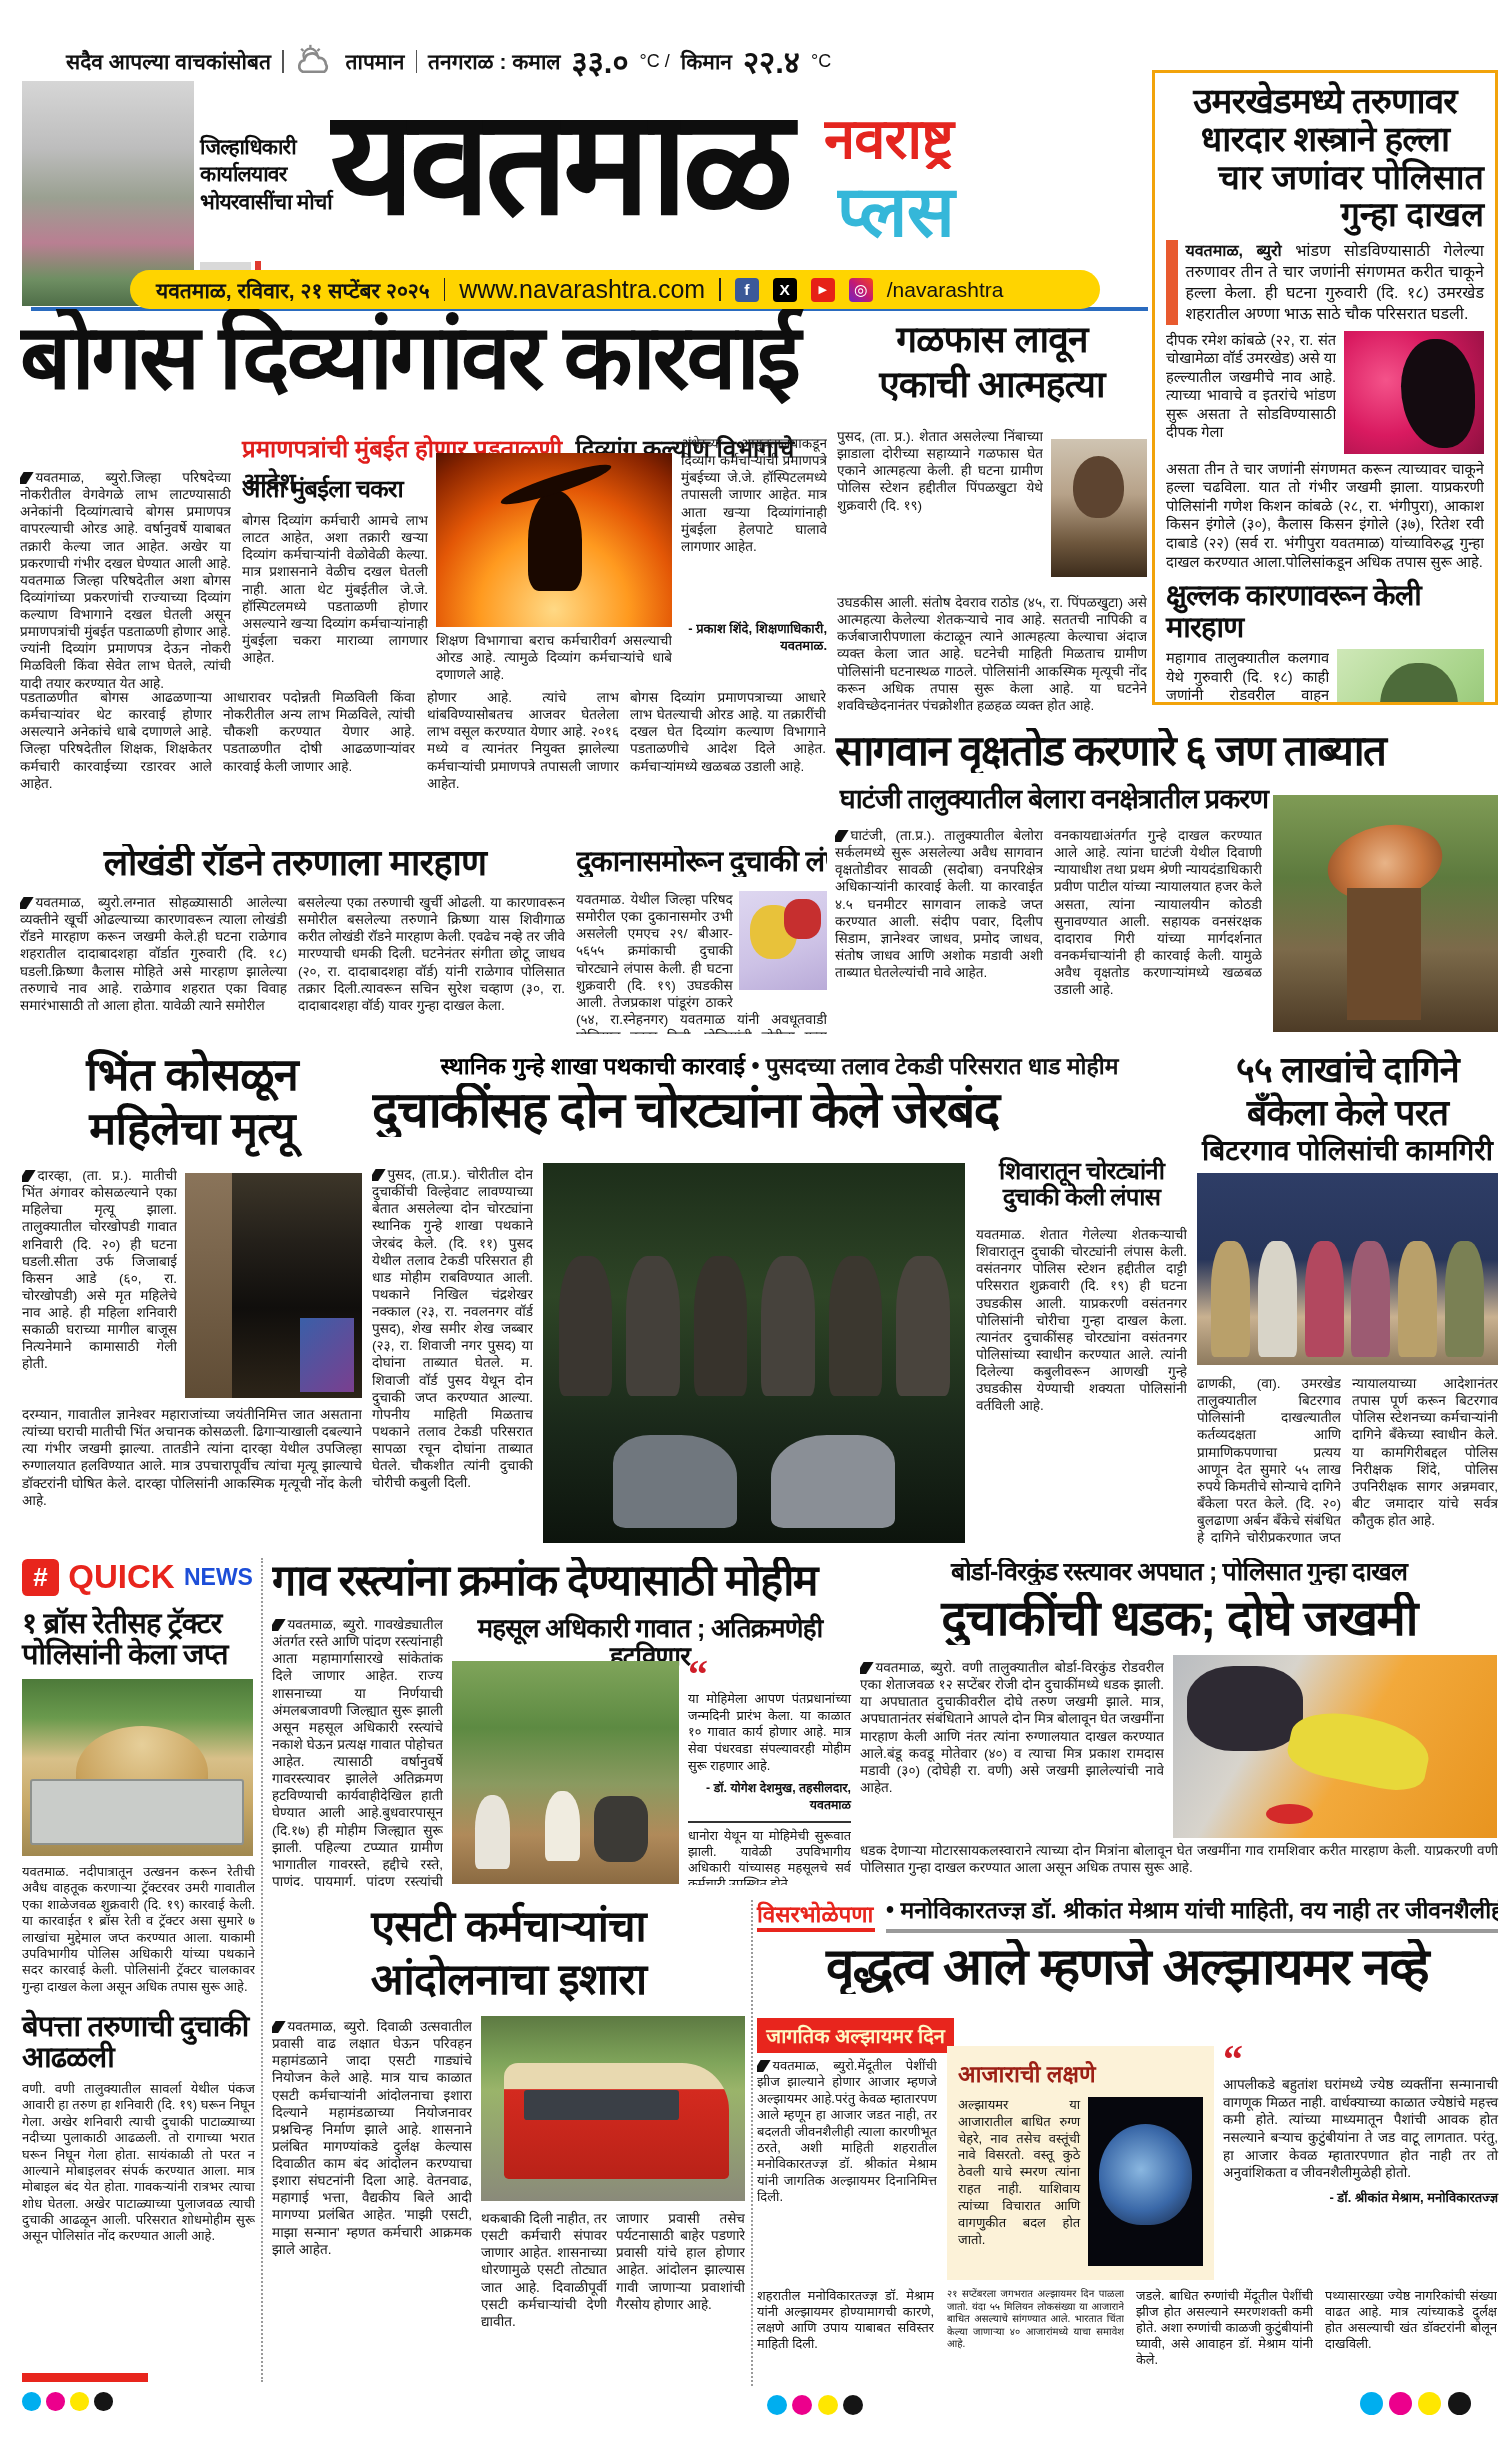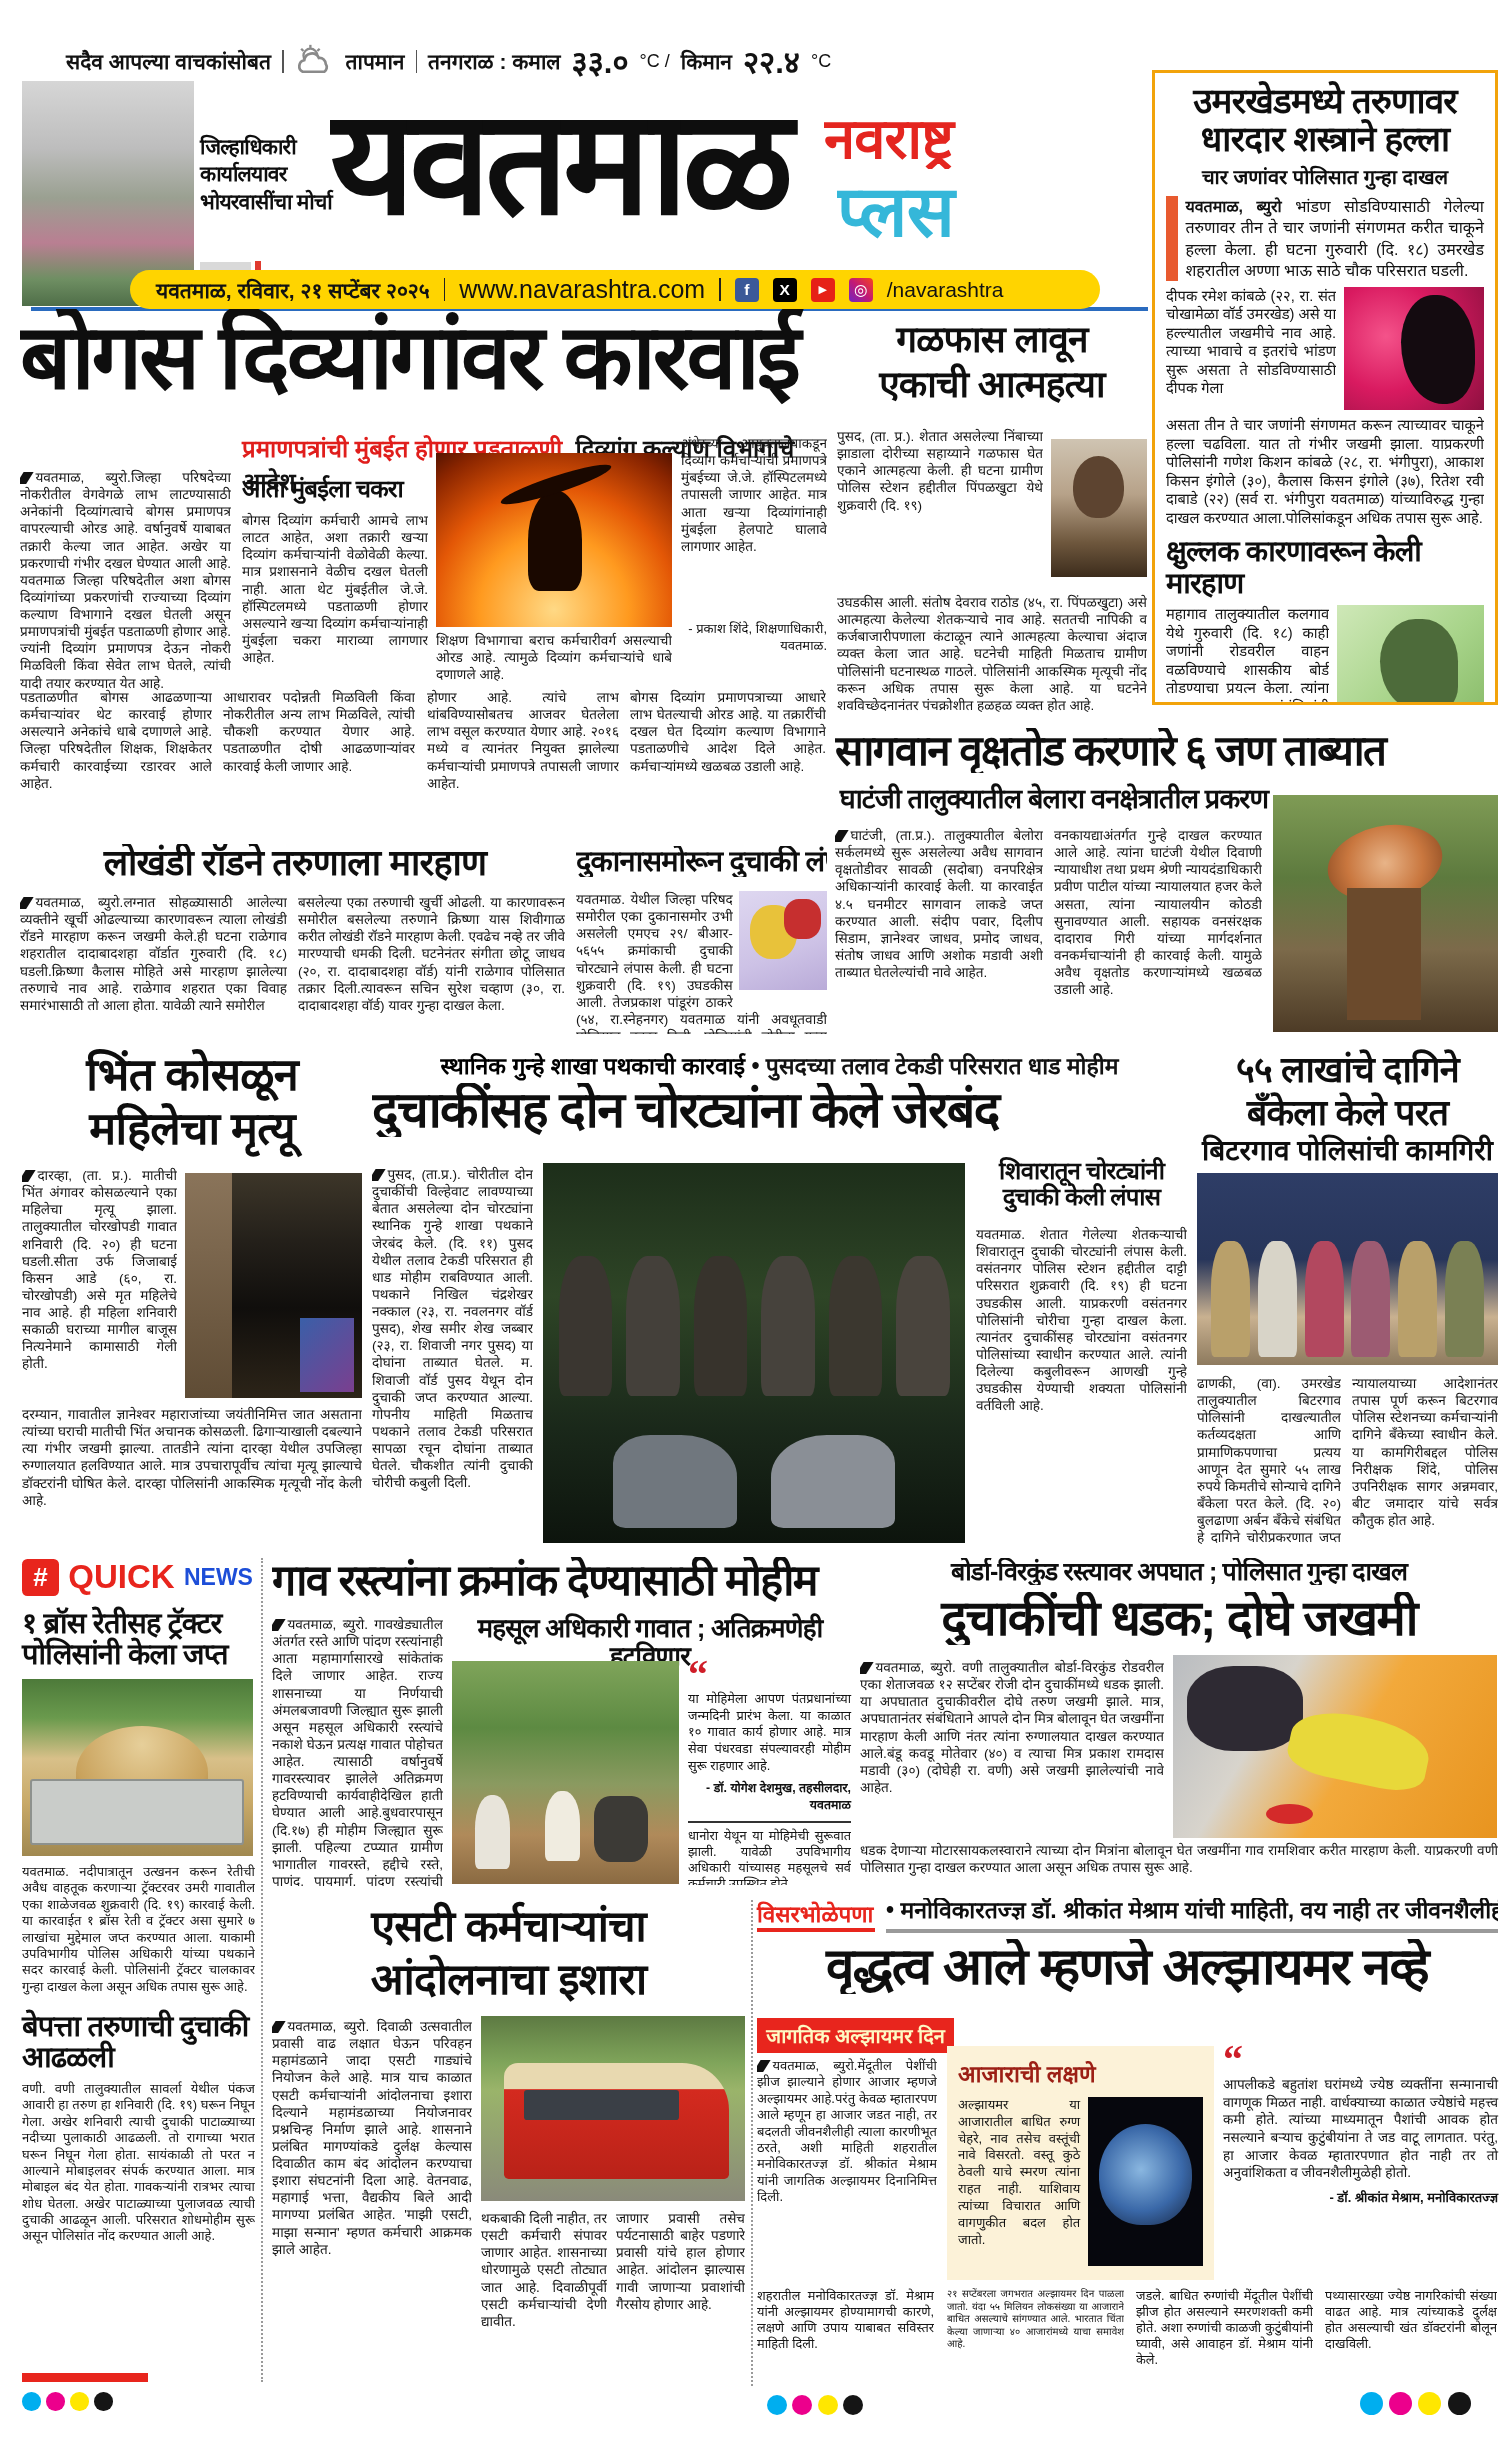--- a/index.html
+++ b/index.html
@@ -67,21 +67,21 @@
     <span class="vsep"></span>
     <span class="sicon" style="background:#3b5998;">f</span>
     <span class="sicon" style="background:#000;">X</span>
     <span class="sicon" style="background:#e62117;font-size:11px;">▶</span>
     <span class="sicon" style="background:linear-gradient(45deg,#7024c4,#c21975,#f7441e);">◎</span>
     <span style="font-size:21px;white-space:nowrap;">/navarashtra</span>
   </div>
 
   <div class="abs" style="left:1152px;top:70px;width:346px;height:635px;border:3.9px solid #f2a30a;background:#fff;padding:9.3px 11px;overflow:hidden;">
     <div class="hl center" style="font-size:35px;">उमरखेडमध्ये तरुणावर धारदार शस्त्राने हल्ला</div>
-    <div class="hl center" style="font-size:20px;margin-top:9px;letter-spacing:0;">चार जणांवर पोलिसात गुन्हा दाखल</div>
+    <div class="hl center" style="font-size:34px;margin-top:1px;letter-spacing:0;text-align:right;">चार जणांवर पोलिसात गुन्हा दाखल</div>
     <div style="display:flex;gap:7.8px;margin-top:7.8px;">
       <div class="redbar"></div>
       <div style="font-size:16px;line-height:1.32;text-align:justify;"><b>यवतमाळ, ब्युरो</b><span> भांडण सोडविण्यासाठी गेलेल्या तरुणावर तीन ते चार जणांनी संगणमत करीत चाकूने हल्ला केला. ही घटना गुरुवारी (दि. १८) उमरखेड शहरातील अण्णा भाऊ साठे चौक परिसरात घडली.</span></div>
     </div>
     <div style="display:flex;gap:7.8px;margin-top:6.2px;">
       <div class="body-txt" style="flex:1;font-size:14.7px;">दीपक रमेश कांबळे (२२, रा. संत चोखामेळा वॉर्ड उमरखेड) असे या हल्ल्यातील जखमीचे नाव आहे. त्याच्या भावाचे व इतरांचे भांडण सुरू असता ते सोडविण्यासाठी दीपक गेला</div>
       <div class="ph" style="flex:0 0 140px;height:123px;background:radial-gradient(circle at 30% 40%,#f4538a 0%,#d91a60 45%,#8e1040 100%);position:relative;">
         <div style="position:absolute;right:9.3px;top:7.8px;width:74px;height:109px;background:#140b10;border-radius:46% 54% 40% 60%;"></div>
       </div>
     </div>
@@ -103,21 +103,21 @@
   </div>
   <div class="abs body-txt" style="left:20px;top:469px;width:211px;height:369px;"><span class="ptr"></span><span>यवतमाळ, ब्युरो.जिल्हा परिषदेच्या नोकरीतील वेगवेगळे लाभ लाटण्यासाठी अनेकांनी दिव्यांगत्वाचे बोगस प्रमाणपत्र वापरल्याची ओरड आहे. वर्षानुवर्षे याबाबत तक्रारी केल्या जात आहेत. अखेर या प्रकरणाची गंभीर दखल घेण्यात आली आहे. यवतमाळ जिल्हा परिषदेतील अशा बोगस दिव्यांगांच्या प्रकरणांची राज्याच्या दिव्यांग कल्याण विभागाने दखल घेतली असून प्रमाणपत्रांची मुंबईत पडताळणी होणार आहे. ज्यांनी दिव्यांग प्रमाणपत्र देऊन नोकरी मिळविली किंवा सेवेत लाभ घेतले, त्यांची यादी तयार करण्यात येत आहे.</span></div>
   <div class="abs hl" style="left:242px;top:476px;width:186px;font-size:24px;">आता मुंबईला चकरा</div>
   <div class="abs body-txt" style="left:242px;top:512px;width:186px;height:171px;">बोगस दिव्यांग कर्मचारी आमचे लाभ लाटत आहेत, अशा तक्रारी खऱ्या दिव्यांग कर्मचाऱ्यांनी वेळोवेळी केल्या. मात्र प्रशासनाने वेळीच दखल घेतली नाही. आता थेट मुंबईतील जे.जे. हॉस्पिटलमध्ये पडताळणी होणार असल्याने खऱ्या दिव्यांग कर्मचाऱ्यांनाही मुंबईला चकरा माराव्या लागणार आहेत.</div>
   <div class="abs ph" style="left:436px;top:453px;width:236px;height:174px;background:radial-gradient(circle at 50% 90%,#ffd985 0%,#ff9a1f 38%,#e35706 62%,#8a2500 88%,#551300 100%);">
     <div style="position:absolute;left:92px;top:37px;width:54px;height:101px;background:#1a0800;border-radius:50% 50% 20% 20%;"></div>
     <div style="position:absolute;left:62px;top:23px;width:116px;height:17px;background:#1a0800;border-radius:50%;transform:rotate(-18deg);"></div>
   </div>
   <div class="abs body-txt" style="left:436px;top:632px;width:236px;height:51px;">शिक्षण विभागाचा बराच कर्मचारीवर्ग असल्याची ओरड आहे. त्यामुळे दिव्यांग कर्मचाऱ्यांचे धाबे दणाणले आहे.</div>
   <div class="abs body-txt" style="left:681px;top:435px;width:146px;height:183px;">अंधेरच्या आयुक्तालयाकडून दिव्यांग कर्मचाऱ्यांची प्रमाणपत्रे मुंबईच्या जे.जे. हॉस्पिटलमध्ये तपासली जाणार आहेत. मात्र आता खऱ्या दिव्यांगांनाही मुंबईला हेलपाटे घालावे लागणार आहेत.</div>
-  <div class="abs" style="left:681px;top:621px;width:146px;font-size:13px;font-weight:normal;text-align:right;line-height:1.3;">
+  <div class="abs" style="left:681px;top:621px;width:146px;font-size:13px;font-weight:bold;text-align:right;line-height:1.3;">
     <div>- प्रकाश शिंदे, शिक्षणाधिकारी,</div>
     <div>यवतमाळ.</div>
   </div>
   <div class="abs body-txt" style="left:20px;top:689px;width:192px;height:147px;">पडताळणीत बोगस आढळणाऱ्या कर्मचाऱ्यांवर थेट कारवाई होणार असल्याने अनेकांचे धाबे दणाणले आहे. जिल्हा परिषदेतील शिक्षक, शिक्षकेतर कर्मचारी कारवाईच्या रडारवर आले आहेत.</div>
   <div class="abs body-txt" style="left:223px;top:689px;width:192px;height:147px;">आधारावर पदोन्नती मिळविली किंवा नोकरीतील अन्य लाभ मिळविले, त्यांची चौकशी करण्यात येणार आहे. पडताळणीत दोषी आढळणाऱ्यांवर कारवाई केली जाणार आहे.</div>
   <div class="abs body-txt" style="left:427px;top:689px;width:192px;height:147px;">होणार आहे. त्यांचे लाभ थांबविण्यासोबतच आजवर घेतलेला लाभ वसूल करण्यात येणार आहे. २०१६ मध्ये व त्यानंतर नियुक्त झालेल्या कर्मचाऱ्यांची प्रमाणपत्रे तपासली जाणार आहेत.</div>
   <div class="abs body-txt" style="left:630px;top:689px;width:196px;height:147px;">बोगस दिव्यांग प्रमाणपत्राच्या आधारे लाभ घेतल्याची ओरड आहे. या तक्रारींची दखल घेत दिव्यांग कल्याण विभागाने पडताळणीचे आदेश दिले आहेत. कर्मचाऱ्यांमध्ये खळबळ उडाली आहे.</div>
 
   <div class="abs hl center" style="left:837px;top:320px;width:310px;font-size:37px;">गळफास लावून</div>
   <div class="abs hl center" style="left:837px;top:365px;width:310px;font-size:37px;">एकाची आत्महत्या</div>

